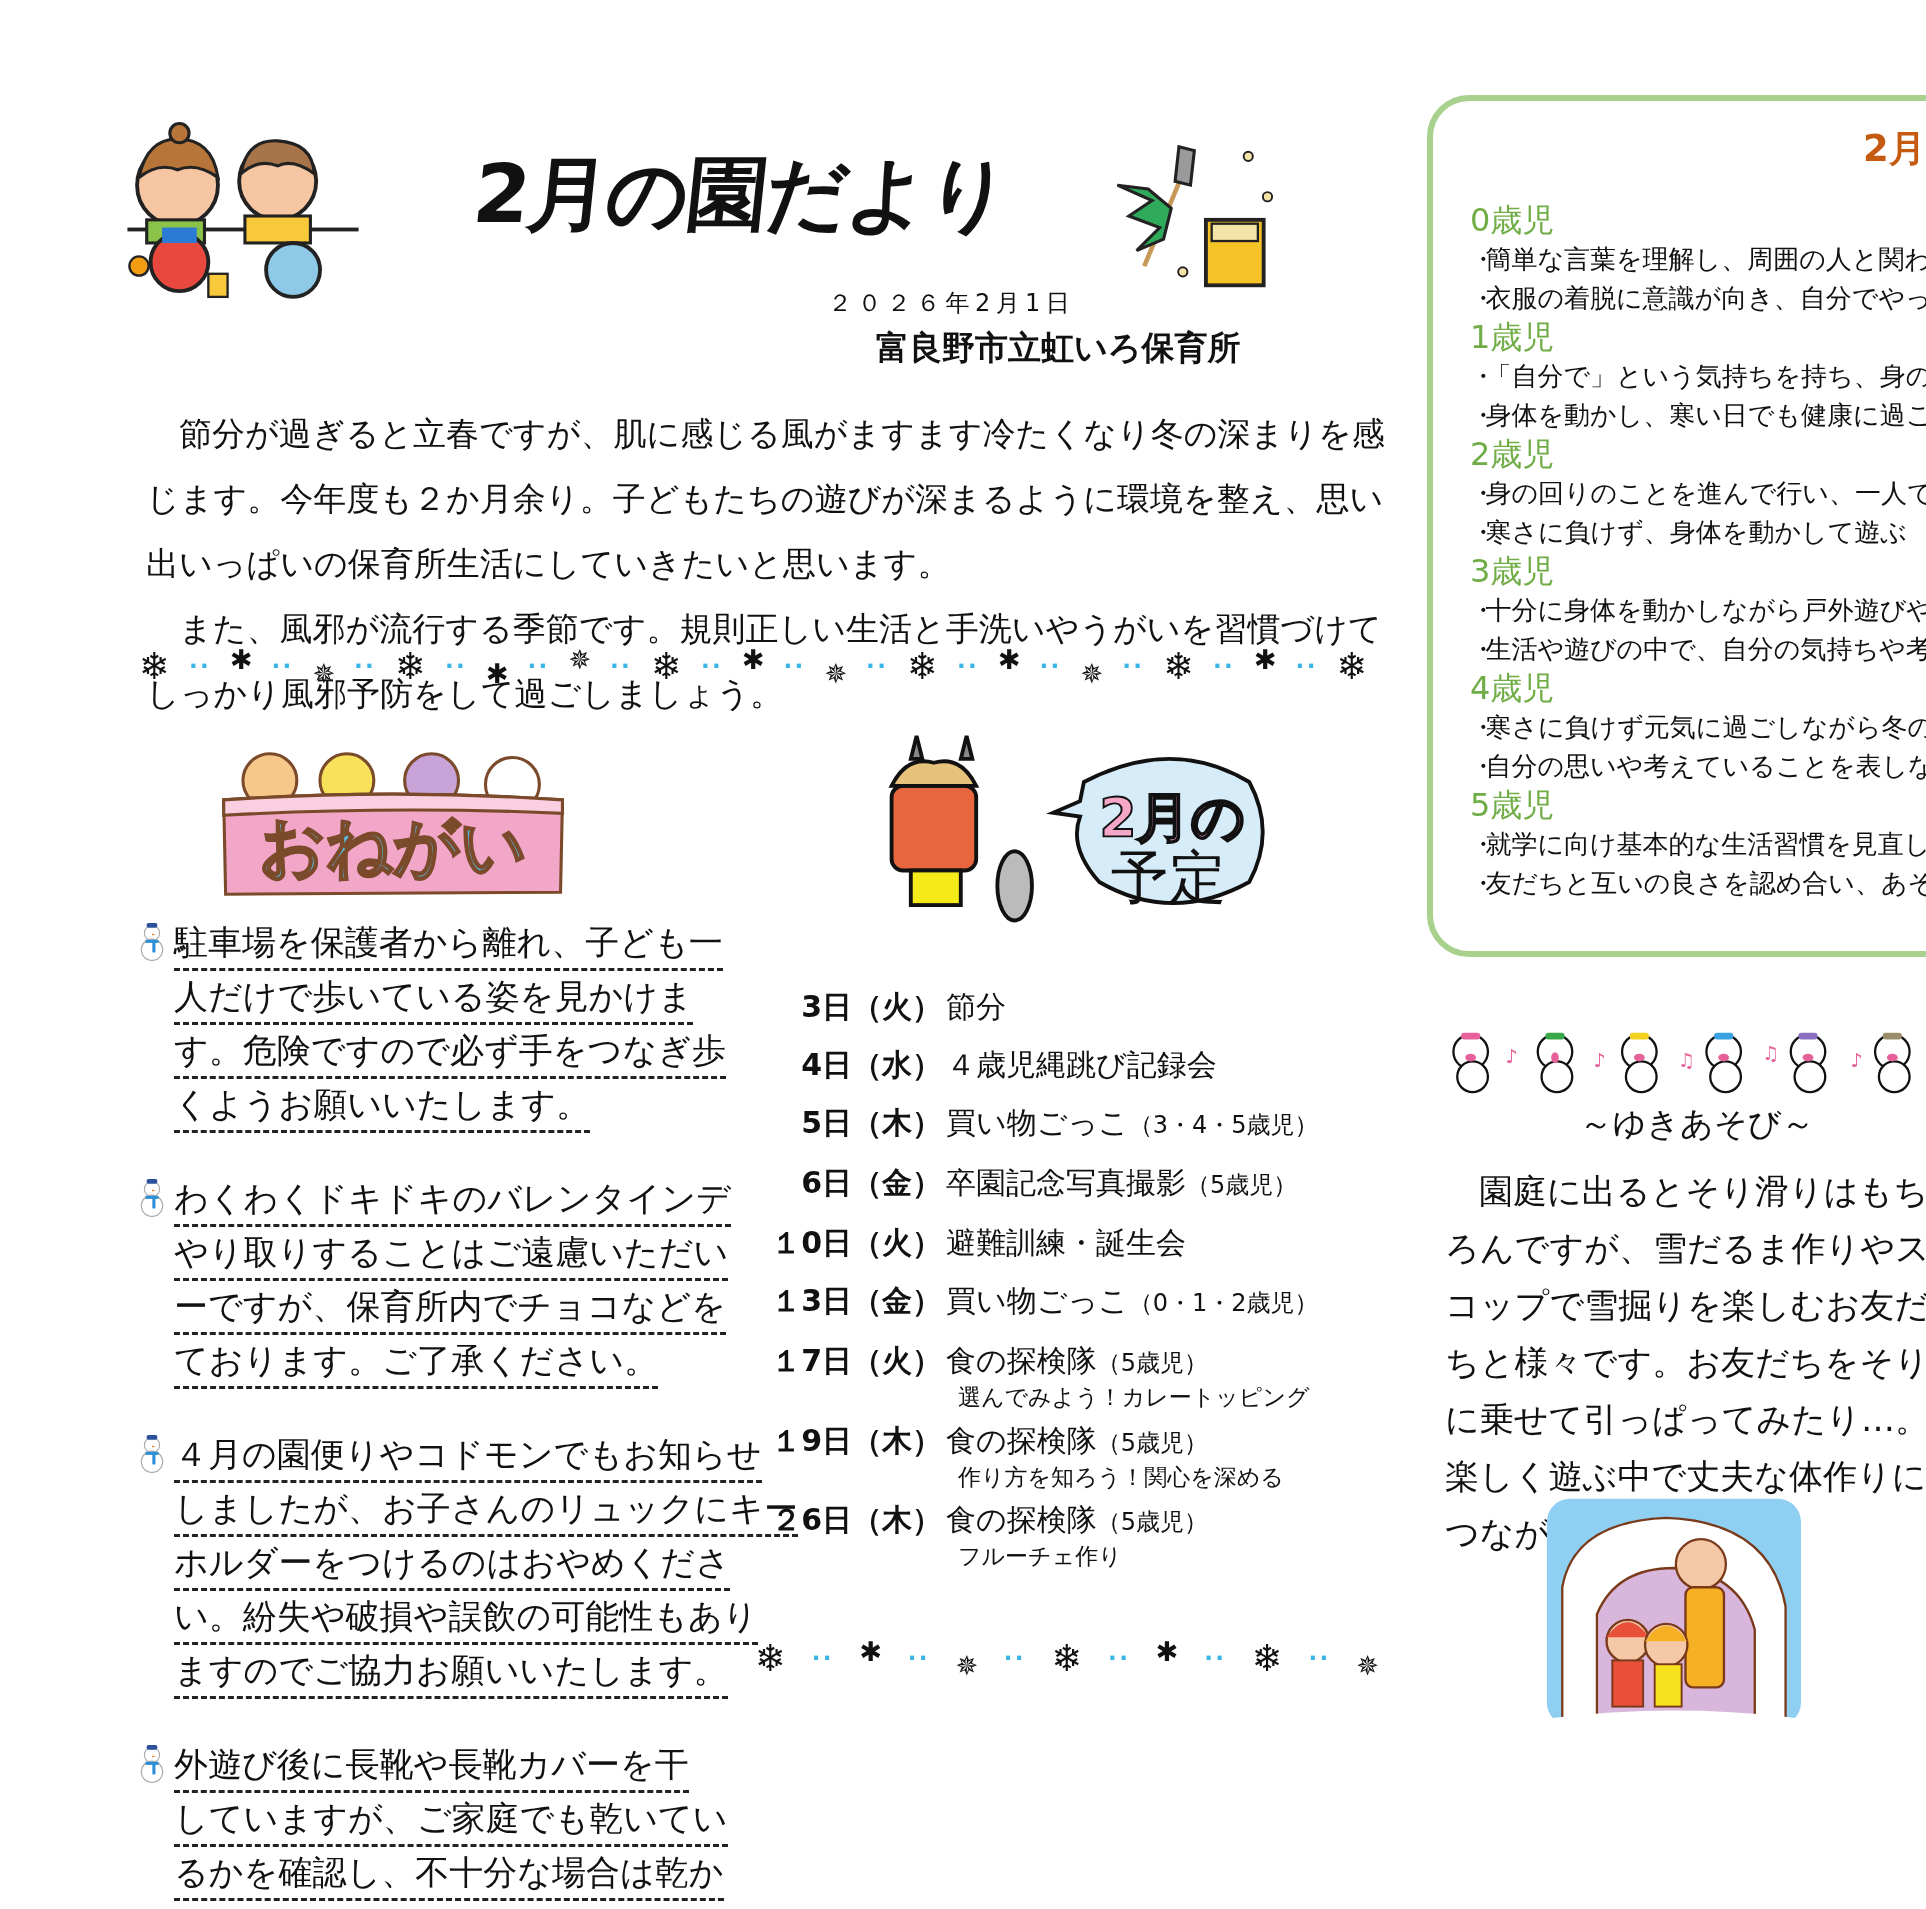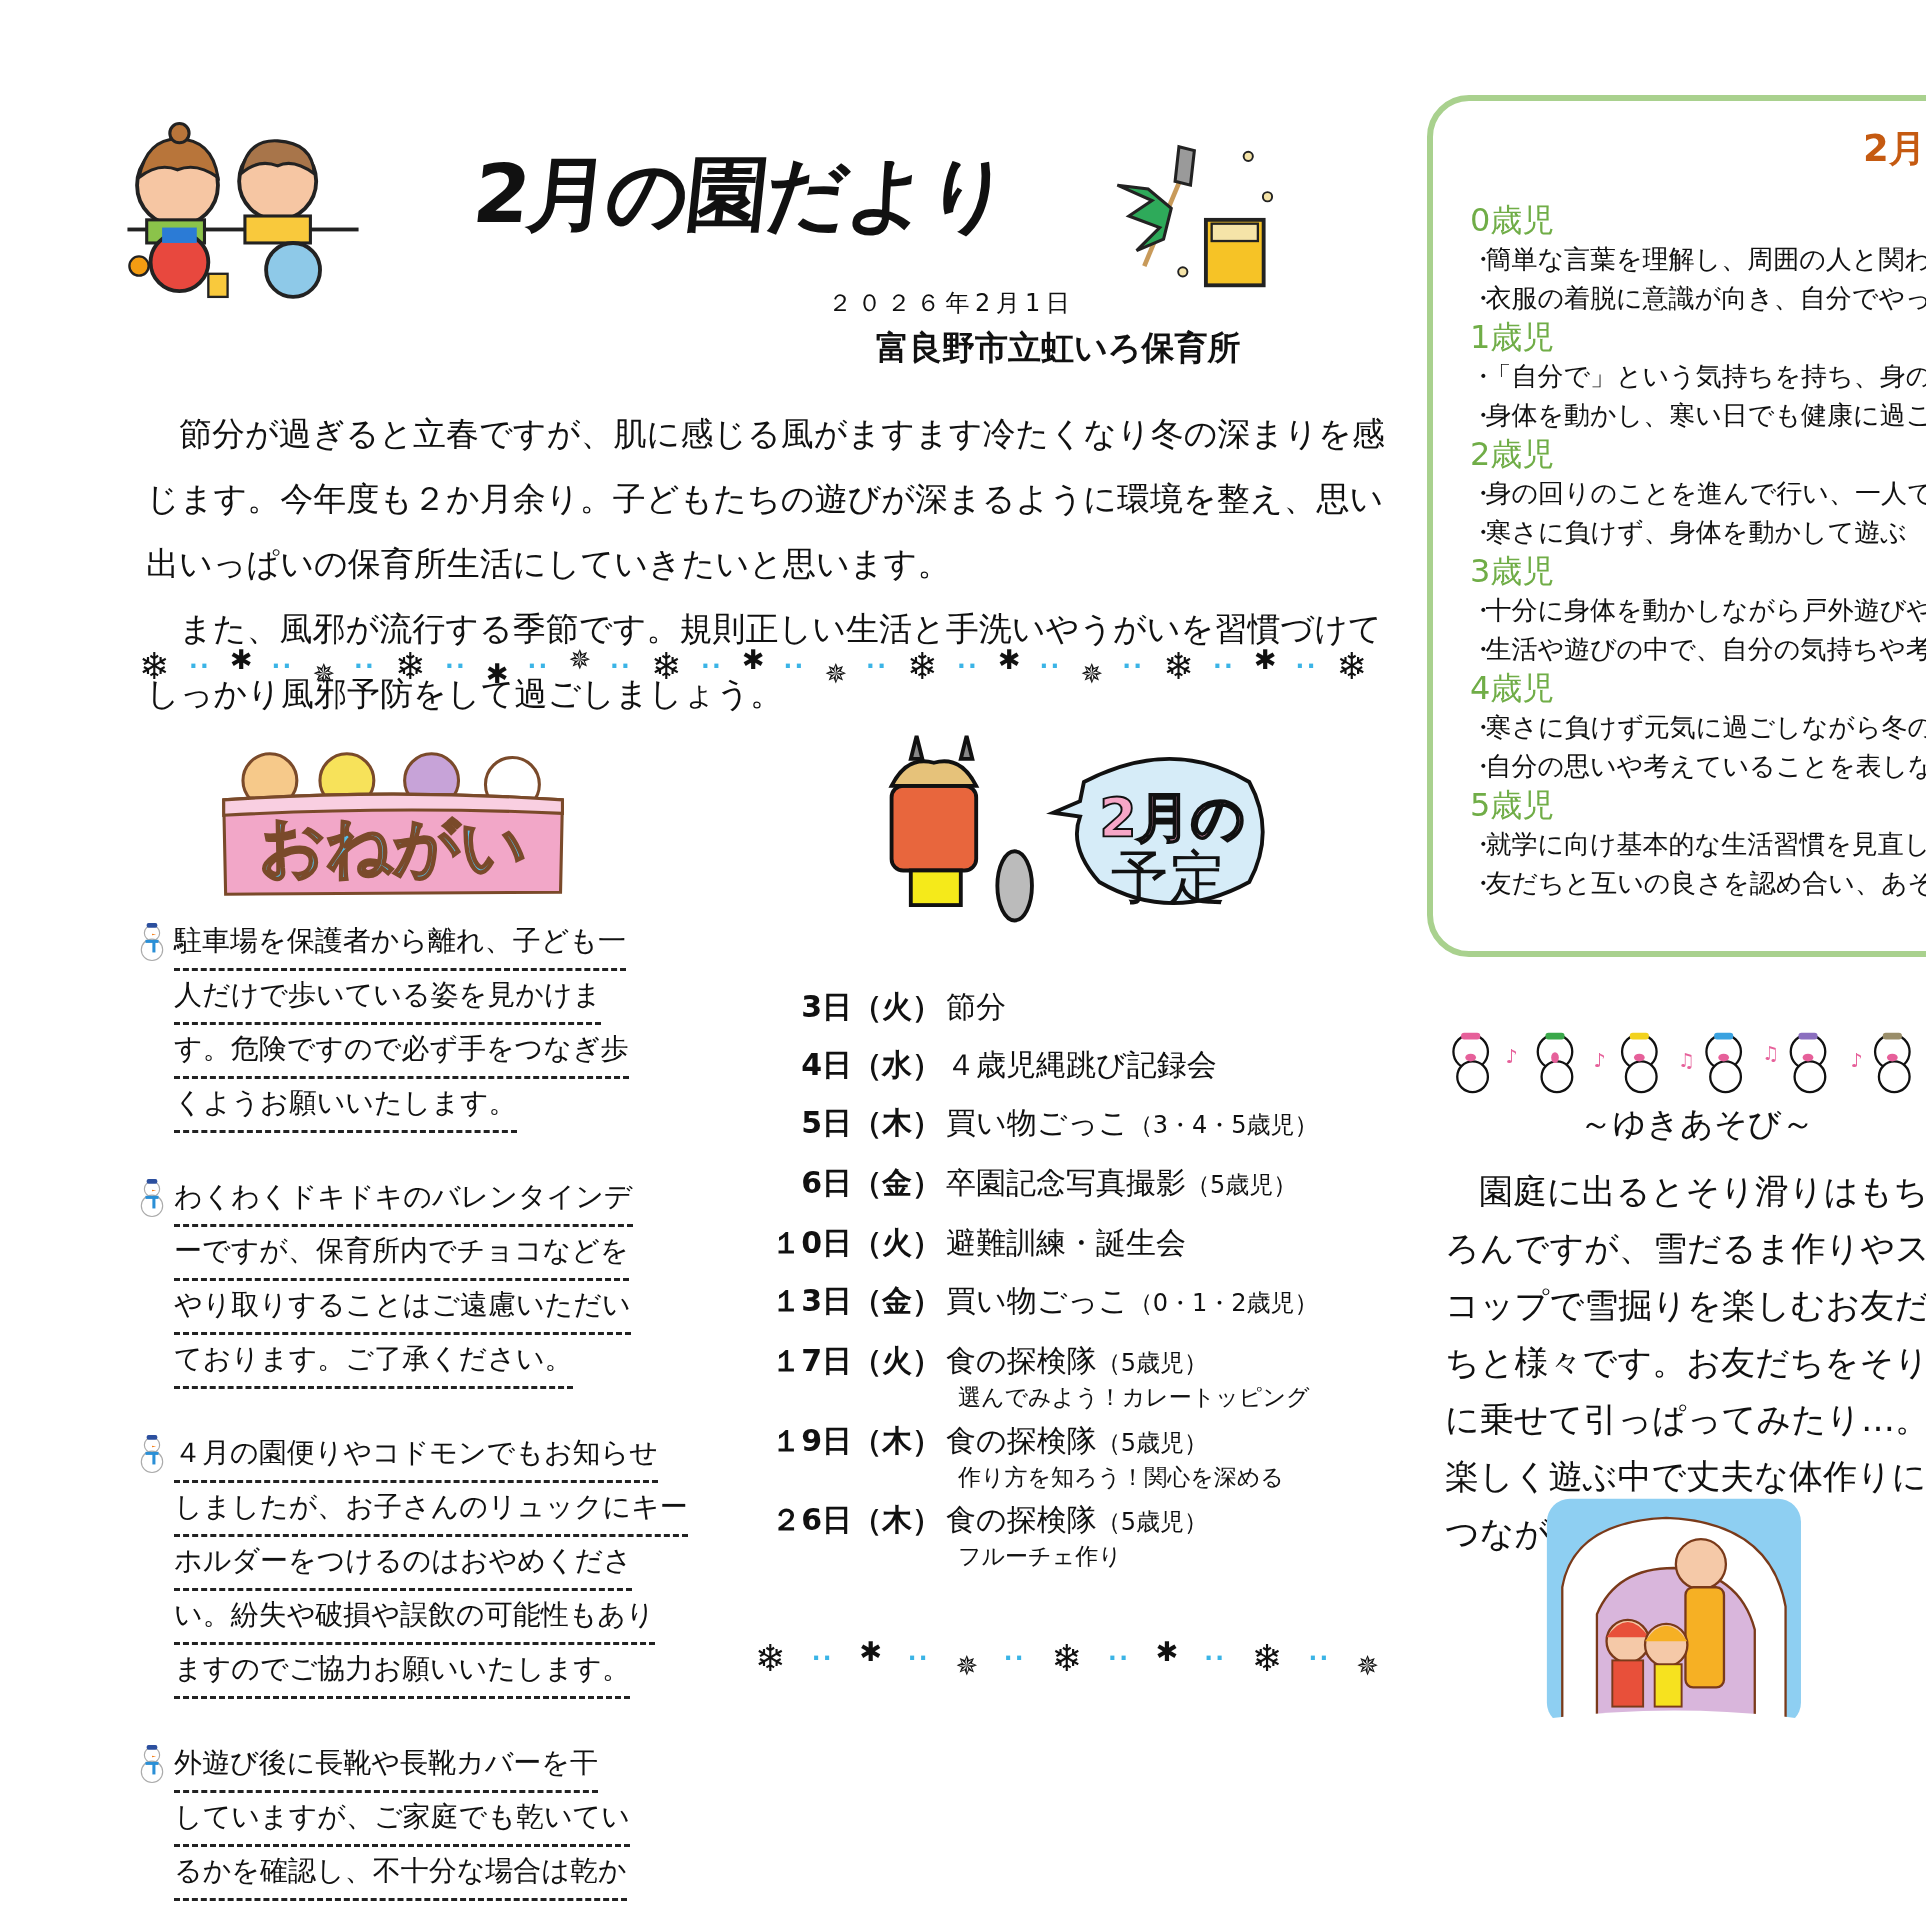--- a/index.html
+++ b/index.html
@@ -28,21 +28,21 @@
   .goals-title { text-align: center; color: #c55a11; font-size: 37px; font-weight: bold; margin-bottom: 27px; }
   .age { color: #70ad47; font-size: 32px; line-height: 39px; }
   .goal { font-size: 26px; line-height: 39px; padding-left: 15.4px; text-indent: -15.4px; }
   .goal .bul { display: inline-block; width: 15.4px; text-indent: 0; text-align: left; }
 
   
   .onegai-banner { left: 216px; top: 742px; width: 353px; height: 155px; }
   .onegai-list { left: 137px; top: 917px; width: 562px; }
   .onegai-item { position: relative; padding-left: 37px; margin-bottom: 40px; }
   .onegai-item .snowman { position: absolute; left: 0; top: 3.1px; width: 30px; height: 42px; }
-  .onegai-line { font-size: 28px; line-height: 51px; border-bottom: 3.5px dashed #222; white-space: nowrap; display: block; width: fit-content; font-family: Liberation Mono, monospace; }
+  .onegai-line { font-size: 34px; line-height: 51px; border-bottom: 3.5px dashed #222; white-space: nowrap; display: block; width: fit-content; }
   .onegai-item .rest { margin-left: -37px; padding-left: 37px; }
 
   
   .yotei-art { left: 853px; top: 732px; width: 431px; height: 200px; }
   .schedule { left: 763px; top: 978px; width: 616px; }
   .srow { display: flex; align-items: baseline; font-size: 30px; line-height: 58px; }
   .srow .day { width: 183px; text-align: right; padding-right: 3.9px; white-space: nowrap; font-weight: bold; }
   .srow .ev { white-space: nowrap; }
   .srow .note { font-size: 24px; }
   .ssub { padding-left: 195px; font-size: 23px; line-height: 35px; margin-top: -11.6px; margin-bottom: -3.9px; }
@@ -192,22 +192,22 @@
     <svg class="snowman" viewBox="0 0 78 110">
         <circle cx="39" cy="34" r="20" fill="#fff" stroke="#aaa" stroke-width="3"></circle>
         <circle cx="39" cy="78" r="28" fill="#fff" stroke="#aaa" stroke-width="3"></circle>
         <rect x="25" y="8" width="28" height="12" rx="5" fill="#2c4f9e"></rect>
         <rect x="22" y="52" width="34" height="8" fill="#2a8fd6"></rect>
         <rect x="40" y="55" width="8" height="30" fill="#2a8fd6"></rect>
         <polygon points="39,36 50,38 39,40" fill="#f5821f"></polygon>
       </svg>
     <span class="onegai-line">わくわくドキドキのバレンタインデ</span>
     <div class="rest">
+      <span class="onegai-line">やり取りすることはご遠慮いただい</span>
       <span class="onegai-line">ーですが、保育所内でチョコなどを</span>
-      <span class="onegai-line">やり取りすることはご遠慮いただい</span>
       <span class="onegai-line">ております。ご了承ください。</span>
     </div>
   </div>
   <div class="onegai-item">
     <svg class="snowman" viewBox="0 0 78 110">
         <circle cx="39" cy="34" r="20" fill="#fff" stroke="#aaa" stroke-width="3"></circle>
         <circle cx="39" cy="78" r="28" fill="#fff" stroke="#aaa" stroke-width="3"></circle>
         <rect x="25" y="8" width="28" height="12" rx="5" fill="#2c4f9e"></rect>
         <rect x="22" y="52" width="34" height="8" fill="#2a8fd6"></rect>
         <rect x="40" y="55" width="8" height="30" fill="#2a8fd6"></rect>

